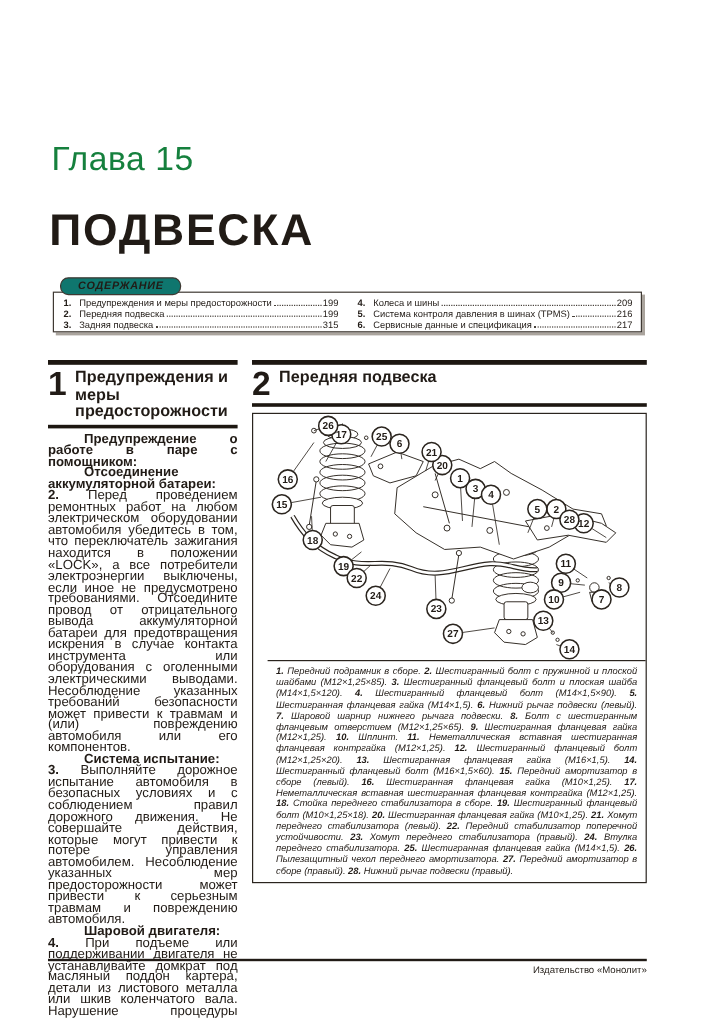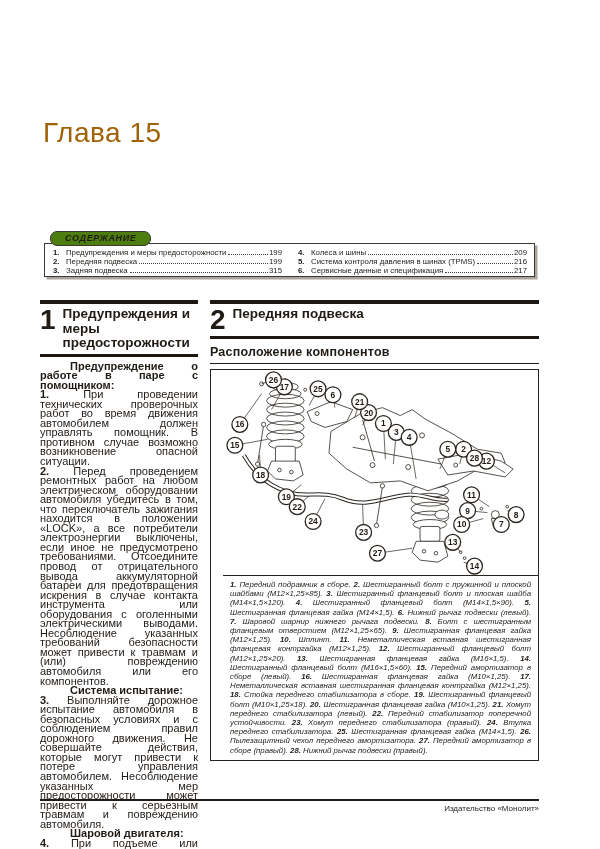--- a/index.html
+++ b/index.html
@@ -1,25 +1,25 @@
 <!DOCTYPE html>
 <html><head>
 <meta charset="utf-8">
 <style>
   html,body{margin:0;padding:0;background:#ffffff;}
   .page{position:relative;width:600px;height:849px;background:#ffffff;overflow:hidden;
         font-family:"Liberation Sans",sans-serif;color:#211b16;}
-  .chapter{position:absolute;left:43px;top:117px;font-size:28px;letter-spacing:.5px;color:#a16207;}
+  .chapter{position:absolute;left:43px;top:117px;font-size:28px;letter-spacing:.5px;color:#15803d;}
   .page-title{position:absolute;left:41px;top:171px;font-size:37px;font-weight:bold;letter-spacing:1.5px;}
 
   
   .toc{position:absolute;left:44px;top:243px;width:491px;height:34px;border:1px solid #3f3933;
        background:#fff;box-shadow:2.5px 2.5px 0 #aaa49d;box-sizing:border-box;}
   .toc-tab{position:absolute;left:5px;top:-13px;height:13px;padding:0 14px;border:1px solid #3f3933;
-       border-radius:7px;background:#4d7c0f;font-size:9px;font-weight:bold;font-style:italic;
+       border-radius:7px;background:#0f766e;font-size:9px;font-weight:bold;font-style:italic;
        line-height:12px;letter-spacing:.6px;}
   .toc-cols{display:flex;padding:4px 7px 0 8px;gap:16px;}
   .toc-col{flex:1;min-width:0;}
   .toc-row{display:flex;align-items:baseline;font-size:7.8px;line-height:9.2px;white-space:nowrap;}
   .toc-num{font-weight:bold;width:13px;flex:0 0 13px;}
   .toc-dots{flex:1 1 auto;border-bottom:1px dotted #47403a;margin:0 1px 2px 2px;min-width:4px;}
 
   
   .col-left{position:absolute;left:40px;top:300px;width:158px;}
   .col-right{position:absolute;left:210px;top:300px;width:329px;}
@@ -55,20 +55,21 @@
   .callout-text{font-family:"Liberation Sans",sans-serif;font-size:8.5px;font-weight:bold;
                 fill:#211b16;text-anchor:middle;}
   .leader{stroke:#2b251f;stroke-width:.7;fill:none;}
 </style>
 </head>
 <body>
 
 <div class="page">
 
   <div class="chapter">Глава 15</div>
+  <div class="page-title">ПОДВЕСКА</div>
 
   <div class="toc">
     <div class="toc-tab">СОДЕРЖАНИЕ</div>
     <div class="toc-cols">
       <div class="toc-col" id="toc-col-1">
           <div class="toc-row">
             <span class="toc-num">1.</span>
             <span class="toc-label">Предупреждения и меры предосторожности</span>
             <span class="toc-dots"></span>
             <span class="toc-page">199</span>
@@ -113,39 +114,38 @@
     <div>
       <div class="bar"></div>
       <div class="sec-title-row">
         <span class="sec-num">1</span>
         <span class="sec-title">Предупреждения и меры предосторожности</span>
       </div>
       <div class="bar thin"></div>
     </div>
     <div class="body-text" id="body-blocks">
         <p class="h">Предупреждение о работе в паре с помощником:</p>
-        <p><span class="pnum">1.&nbsp;</span>При проведении технических проверочных работ во время движения автомобилем должен управлять помощник. В противном случае возможно возникновение опасной ситуации.</p>
+        <p class="h">Отсоединение аккумуляторной батареи:</p>
         <p><span class="pnum">2.&nbsp;</span>Перед проведением ремонтных работ на любом электрическом оборудовании автомобиля убедитесь в том, что переключатель зажигания находится в положении «LOCK», а все потребители электроэнергии выключены, если иное не предусмотрено требованиями. Отсоедините провод от отрицательного вывода аккумуляторной батареи для предотвращения искрения в случае контакта инструмента или оборудования с оголенными электрическими выводами. Несоблюдение указанных требований безопасности может привести к травмам и (или) повреждению автомобиля или его компонентов.</p>
         <p class="h">Система испытание:</p>
         <p><span class="pnum">3.&nbsp;</span>Выполняйте дорожное испытание автомобиля в безопасных условиях и с соблюдением правил дорожного движения. Не совершайте действия, которые могут привести к потере управления автомобилем. Несоблюдение указанных мер предосторожности может привести к серьезным травмам и повреждению автомобиля.</p>
         <p class="h">Шаровой двигателя:</p>
         <p><span class="pnum">4.&nbsp;</span>При подъеме или поддерживании двигателя не устанавливайте домкрат под масляный поддон картера, детали из листового металла или шкив коленчатого вала. Нарушение процедуры подъема двигателя может привести к повреждению его деталей.</p>
       </div>
   </div>
 
   <div class="col-right">
     <div>
       <div class="bar"></div>
       <div class="sec-title-row">
         <span class="sec-num">2</span>
         <span class="sec-title">Передняя подвеска</span>
       </div>
       <div class="bar thin"></div>
     </div>
-    <div class="subhead">Расположение компонентов</div>
 
     <div class="figure-box">
       <svg class="figure-diagram" viewBox="0 0 324 207" preserveAspectRatio="xMidYMid meet">
 
         <g>
           <line class="art" x1="72" y1="8" x2="72" y2="14"></line>
           <ellipse class="artf" cx="72" cy="17" rx="13" ry="4.5"></ellipse>
           <ellipse class="artf" cx="72" cy="24" rx="16" ry="5"></ellipse>
           <ellipse class="art" cx="72" cy="31" rx="19" ry="6.5"></ellipse>
           <ellipse class="art" cx="72" cy="40" rx="19" ry="6.5"></ellipse>

